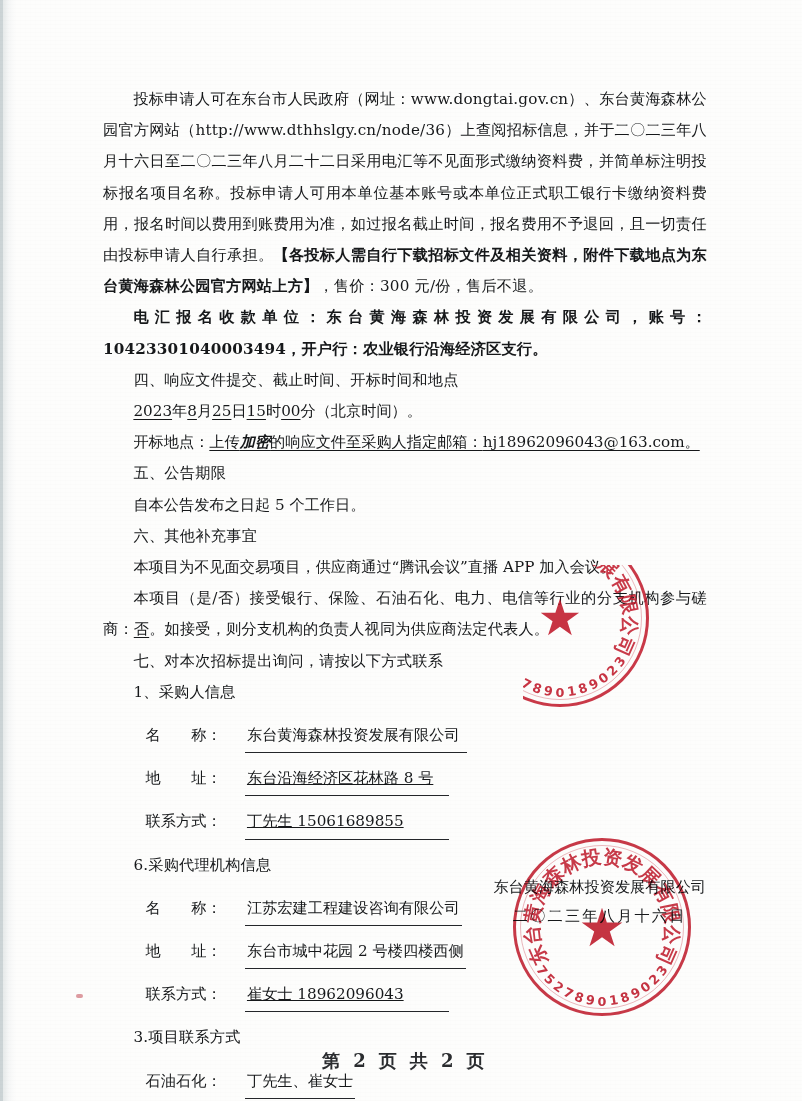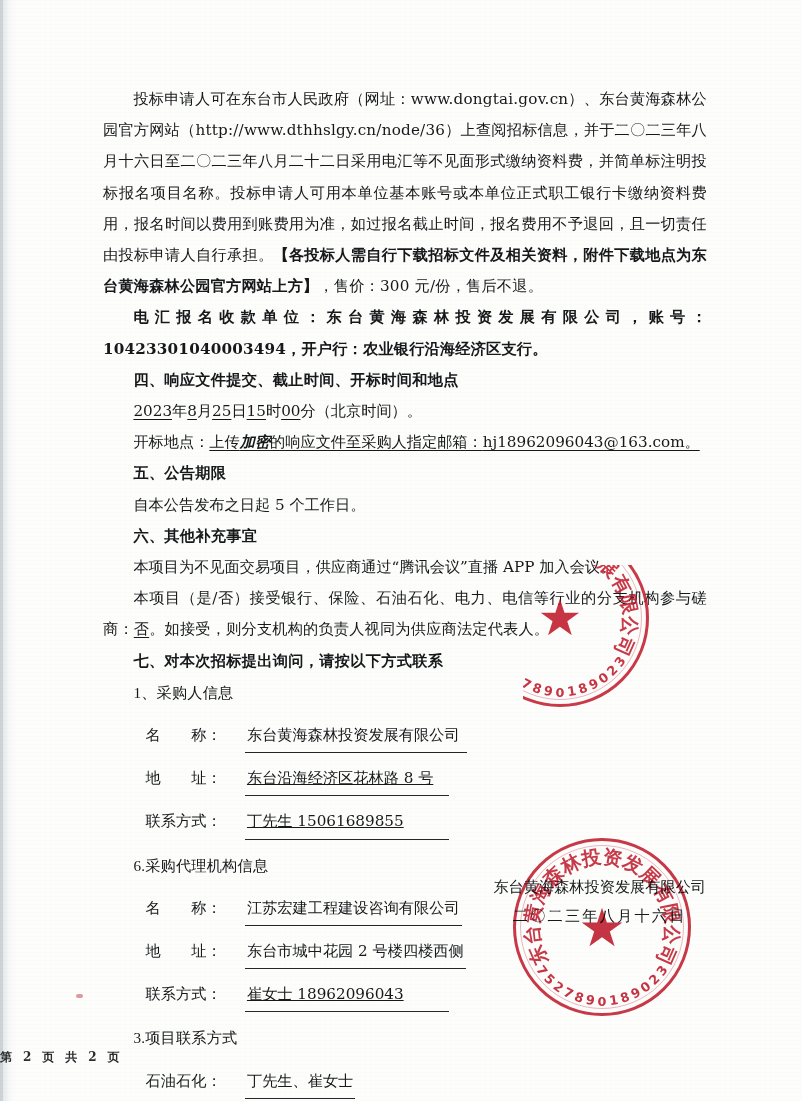--- a/index.html
+++ b/index.html
@@ -50,21 +50,21 @@
     text-align: justify;
     text-justify: inter-character;
     text-indent: 2em;
     letter-spacing: .2px;
   }
   p.line { margin: 0; text-indent: 2em; white-space: nowrap; }
 
   .b { font-weight: 700; }
   .head {
     margin: 0;
-    font-weight: 700;
+    font-weight: 400;
     text-indent: 2em;
     letter-spacing: .3px;
   }
   .u  { text-decoration: underline; text-underline-offset: 3px; }
   .ub { text-decoration: underline; text-underline-offset: 3px; font-weight: 700; font-style: italic; }
 
   
   .field {
     display: flex;
     align-items: baseline;
@@ -85,44 +85,44 @@
     white-space: nowrap;
   }
   .field .val.w1 { min-width: 218px; }
   .field .val.w2 { min-width: 200px; text-decoration: underline; }
   .field .val.w3 { min-width: 212px; }
 
   .sub {
     margin: 0;
     padding-left: 2em;
     letter-spacing: .2px;
-    font-family: Liberation Serif, serif;
   }
 
   
   #sign-block {
     position: absolute;
     right: 96px;
     top: 873px;
     text-align: center;
     font-size: 15.2px;
     line-height: 29px;
     color: #17191b;
     z-index: 4;
     white-space: nowrap;
   }
   #sign-date { letter-spacing: 2.2px; }
 
   
   #footer {
     position: absolute;
-    left: 0;
+    left: 8px;
     right: 0;
     top: 1049px;
-    font-size: 12px;
+    text-align: center;
+    font-size: 18px;
     letter-spacing: 3.4px;
     color: #2a2c2f;
     font-weight: 600;
     z-index: 3;
   }
 
   
   .seal {
     position: absolute;
     border-radius: 50%;

